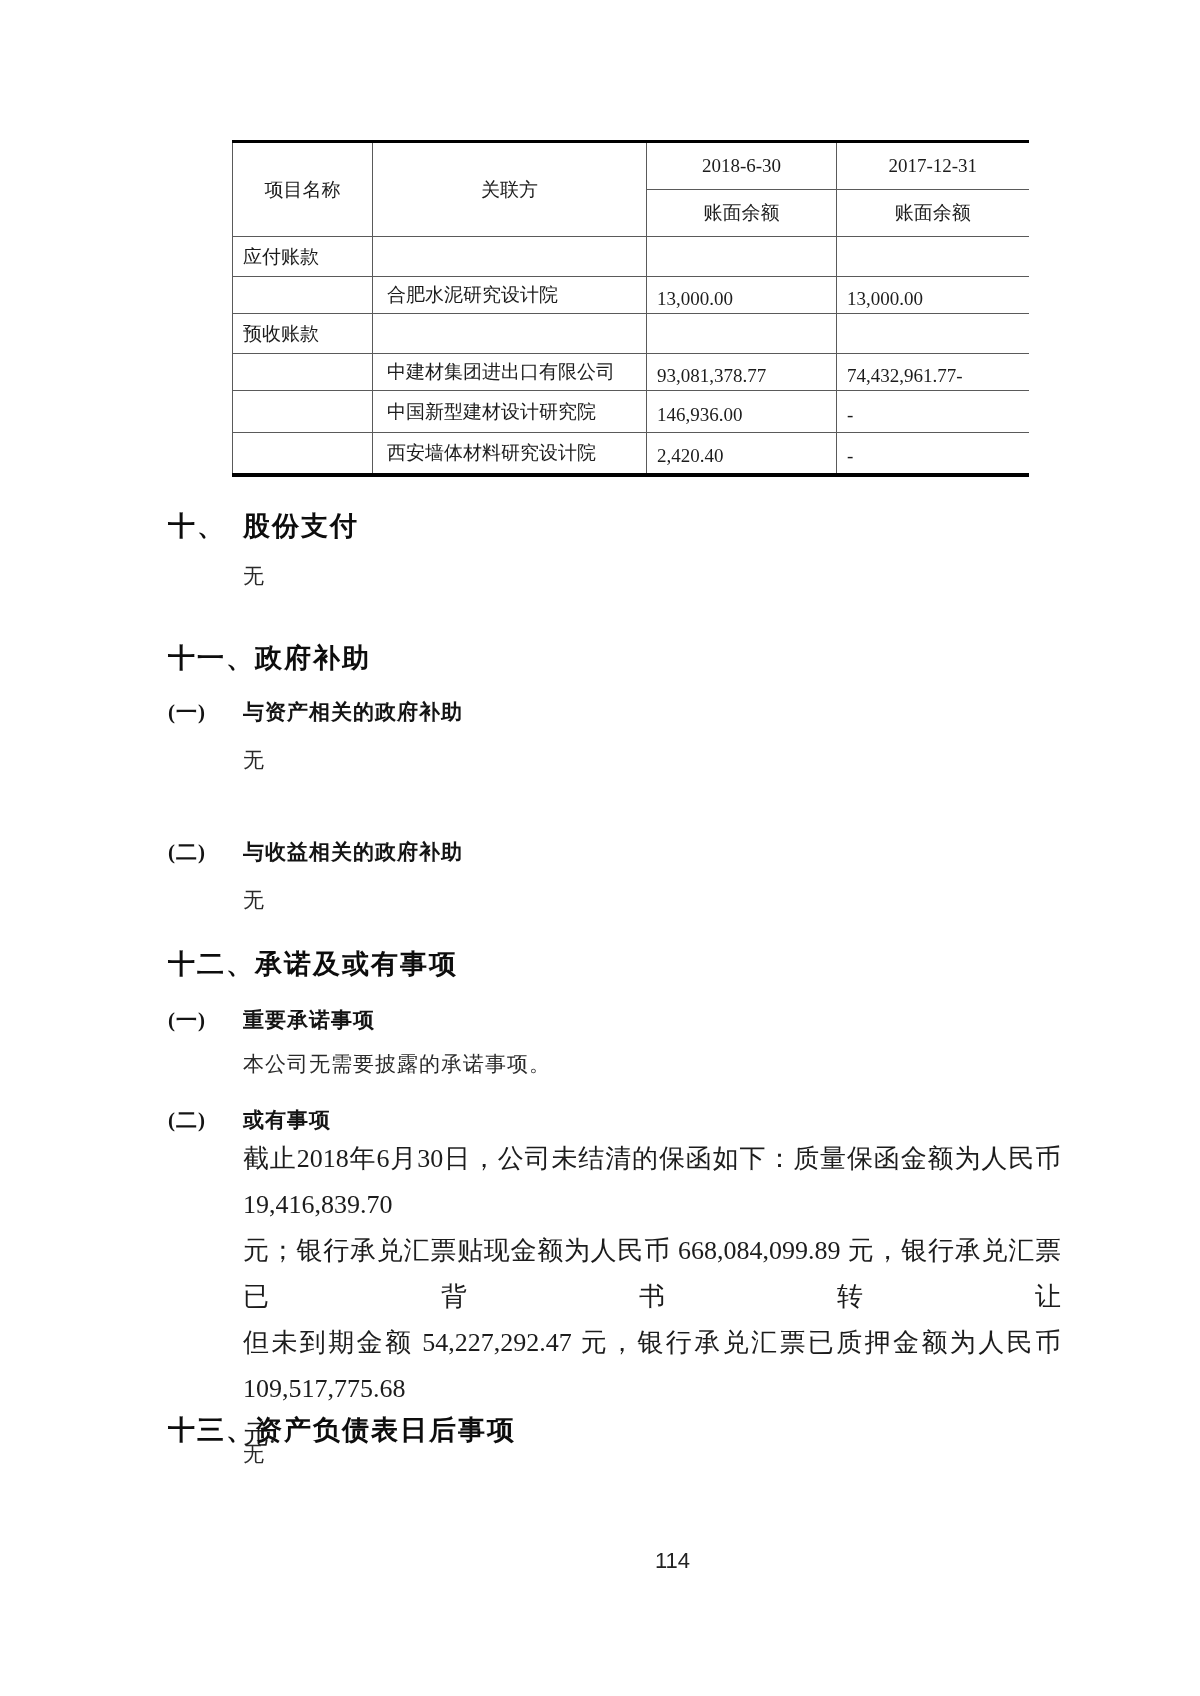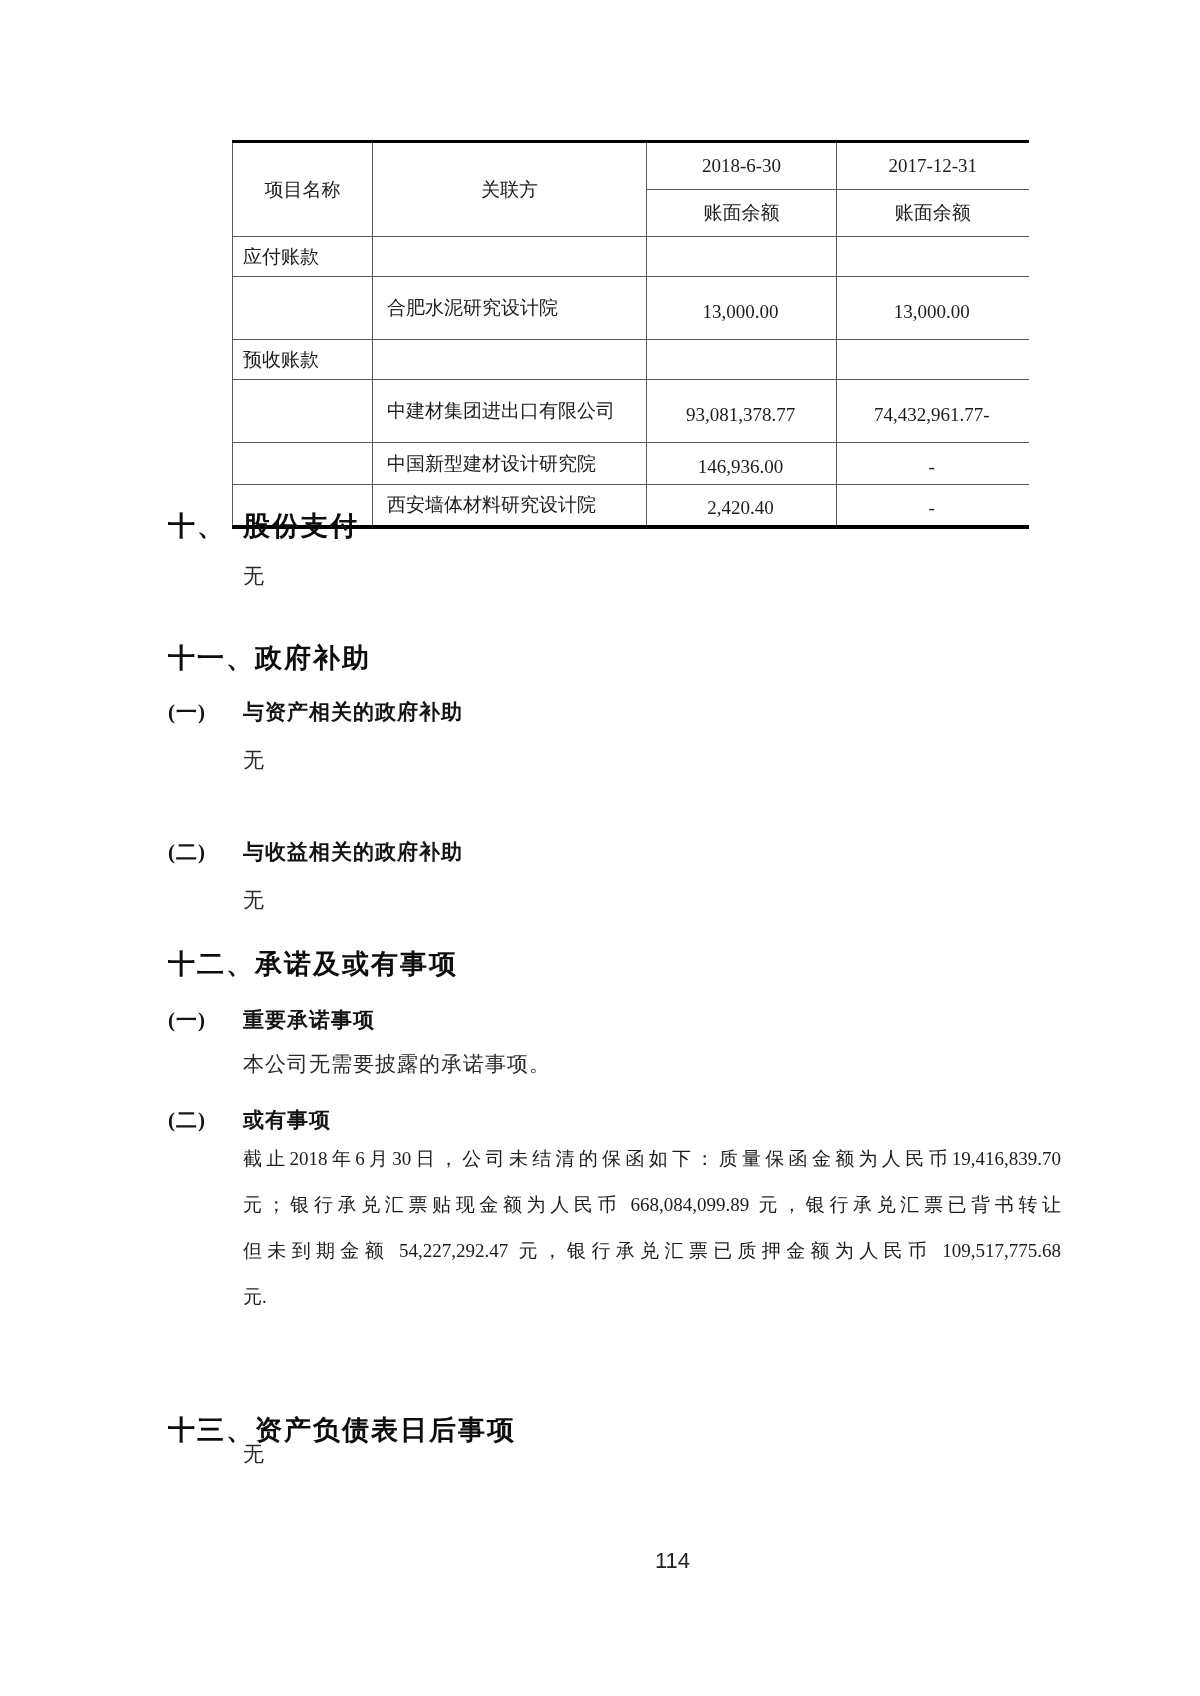--- a/index.html
+++ b/index.html
@@ -28,24 +28,24 @@
     font-weight:normal;
     padding:2px 10px;
     vertical-align:middle;
     overflow:hidden;
     white-space:nowrap;
   }
   .fin-table th:last-child, .fin-table td:last-child { border-right:none; }
   .fin-table thead th { text-align:center; height:42px; }
   .fin-table td.item  { text-align:left; padding-left:10px; }
   .fin-table td.party { text-align:left; padding-left:14px; }
-  .fin-table td.num   { text-align:center; padding-right:12px; padding-top:9px; }
+  .fin-table td.num   { text-align:left; padding-right:12px; padding-top:9px; }
   .fin-table tr.h40 { height:40px; }
   .fin-table tr.h42 { height:42px; }
-  .fin-table tr.h47 { height:63px;padding-left:45px; }
+  .fin-table tr.h47 { height:37px;padding-left:45px; }
 
   
   .h1 {
     position:absolute; left:168px;
     display:flex;
     font-family:"Liberation Sans","DejaVu Sans",sans-serif;
     font-weight:700; font-size:27px;
     letter-spacing:2px;
     color:#0d0d0d;
   }
@@ -59,21 +59,21 @@
     color:#141414;
   }
   .h2 .marker { min-width:75px; font-family:"Liberation Serif",serif; }
   .body-text {
     position:absolute; left:243px;
     font-size:21px; color:#2a2a2a;
     letter-spacing:1px;
   }
   .para {
     position:absolute; left:243px; width:818px;
-    font-size:19px; line-height:46px;
+    font-size:26px; line-height:46px;
     color:#1c1c1c;
   }
   .para .line { text-align:justify; text-align-last:justify; }
   .para .line:last-child { text-align:left; text-align-last:left; }
 
   .page-number {
     position:absolute; top:1548px; left:655px;
     font-family:"Liberation Sans","DejaVu Sans",sans-serif;
     font-size:22px; color:#222;
   }

